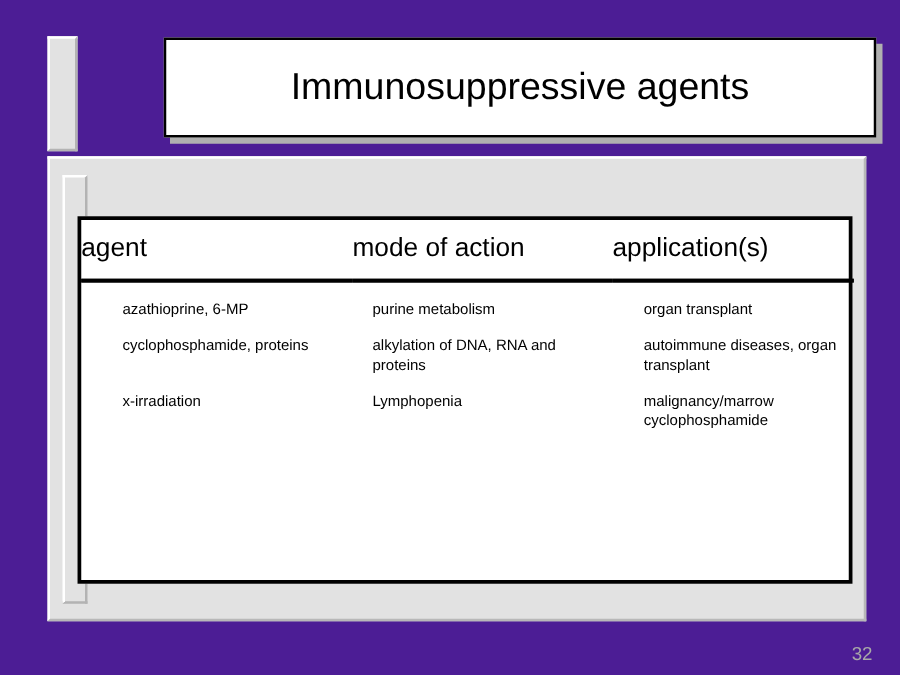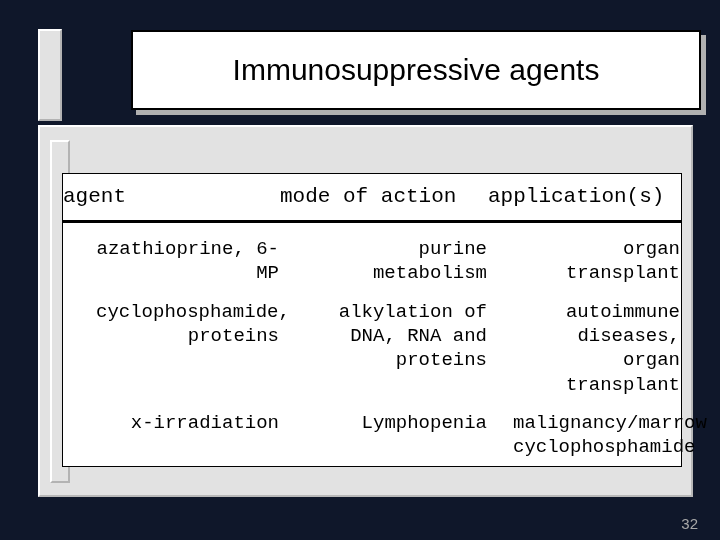--- a/index.html
+++ b/index.html
@@ -13,21 +13,21 @@
     font-family: "Liberation Sans", sans-serif;
     overflow: hidden;
     position: relative;
   }
 
   #slide {
     position: absolute;
     left: 0; top: 0;
     width: 720px;
     height: 540px;
-    background: #0f172a;
+    background: #4c1d95;
   }
 
   
   .title-accent {
     position: absolute;
     left: 38px;
     top: 29px;
     width: 24px;
     height: 92px;
     background: #e2e2e2;
@@ -98,45 +98,44 @@
   }
 
   
   .table-wrap {
     position: absolute;
     left: 62px;
     top: 173px;
     width: 620px;
     height: 294px;
     background: #ffffff;
-    border: 1px solid #000000;
-    box-sizing: border-box;
-    font-family: Liberation Mono, monospace;
+    border: 3px solid #000000;
+    box-sizing: border-box;
   }
 
   table.agents {
     width: 100%;
     border-collapse: collapse;
     table-layout: fixed;
   }
 
   table.agents thead th {
     font-weight: normal;
     font-size: 21px;
     color: #000000;
     text-align: left;
     padding: 11px 0 12px 0;
     border-bottom: 3px solid #000000;
     vertical-align: middle;
   }
 
   table.agents tbody td {
-    font-size: 19px;
+    font-size: 12px;
     color: #000000;
-    text-align: right;
+    text-align: left;
     vertical-align: top;
     line-height: 1.28;
     padding-top: 14px;
     padding-bottom: 0px;
   }
 
   
   .col-agent   { width: 217px; }
   .col-mode    { width: 208px; }
   .col-app     { width: 193px; }

